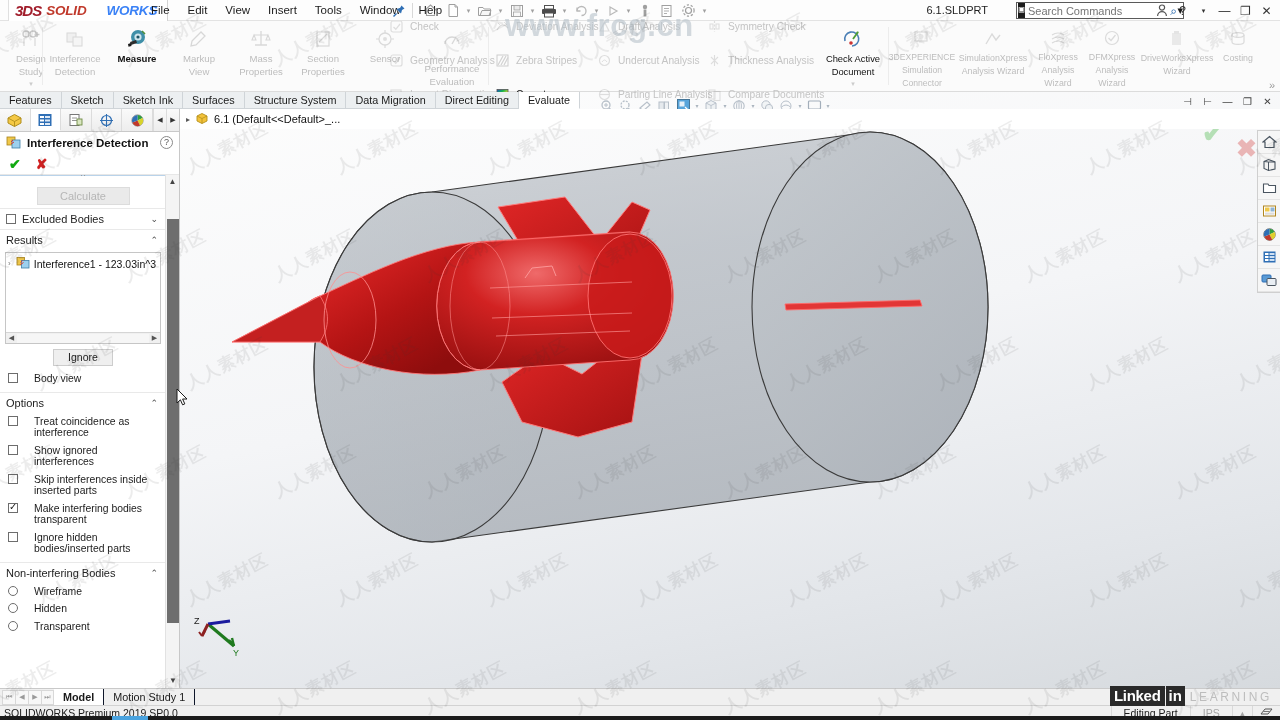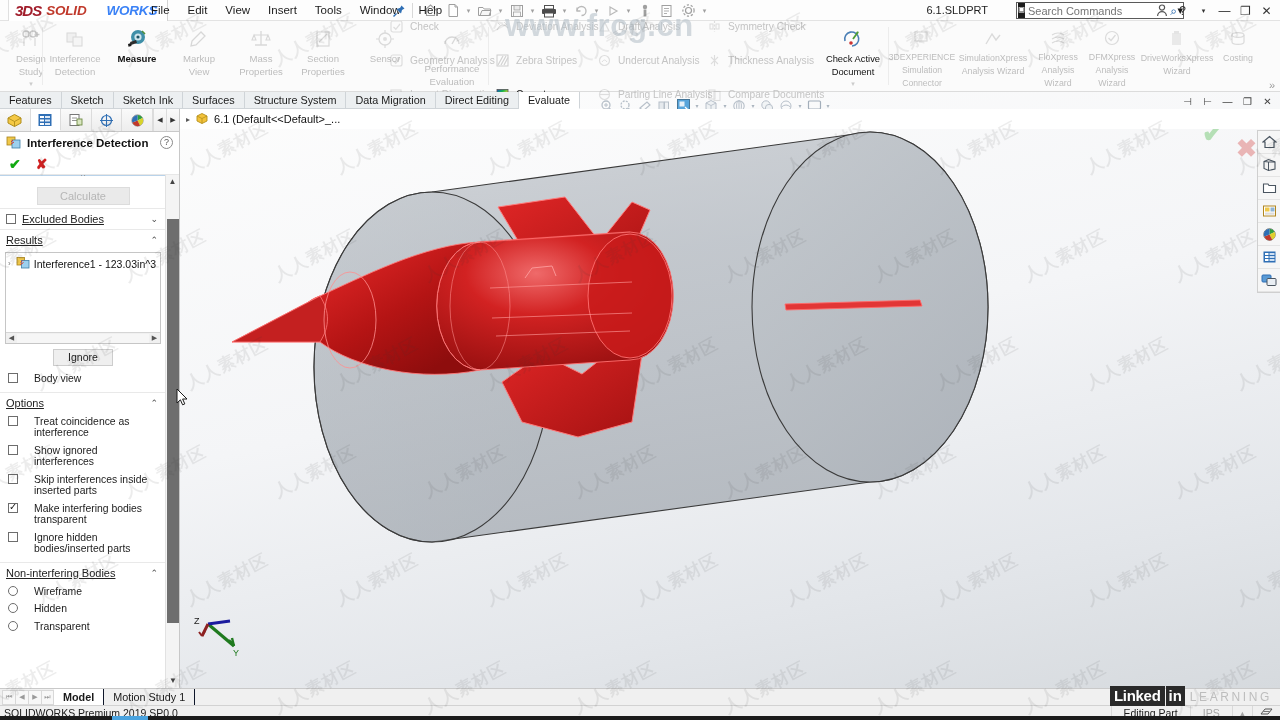--- a/index.html
+++ b/index.html
@@ -150,21 +150,21 @@
   }
   .calcrow { height: 24px; display: flex; align-items: center; justify-content: center; }
   .btn-calc {
     width: 93px; height: 18px; background: #eaeaea; border: 1px solid #dcdcdc;
     color: #b6b6b6; font-size: 11px; text-align: center; line-height: 16px;
   }
   .sechead {
     height: 21px; display: flex; align-items: center; gap: 6px; padding: 0 6px;
     border-top: 1px solid #e9e9e9; position: relative;
   }
-  .sechead .st { font-size: 11px; color: #222; text-decoration: underline; }
+  .sechead .st { font-size: 11px; color: #222; }
   .sechead .chev { position: absolute; right: 8px; font-size: 9px; color: #4b4b4b; }
   .cb {
     width: 10px; height: 10px; border: 1px solid #6d6d6d; background: #fff;
     display: inline-block; position: relative; flex: none;
   }
   .cb.on:after {
     content: "✓"; position: absolute; left: 0px; top: -3px; font-size: 10px; color: #1b1b1b;
   }
   .rb {
     width: 10px; height: 10px; border: 1px solid #6d6d6d; border-radius: 50%;

